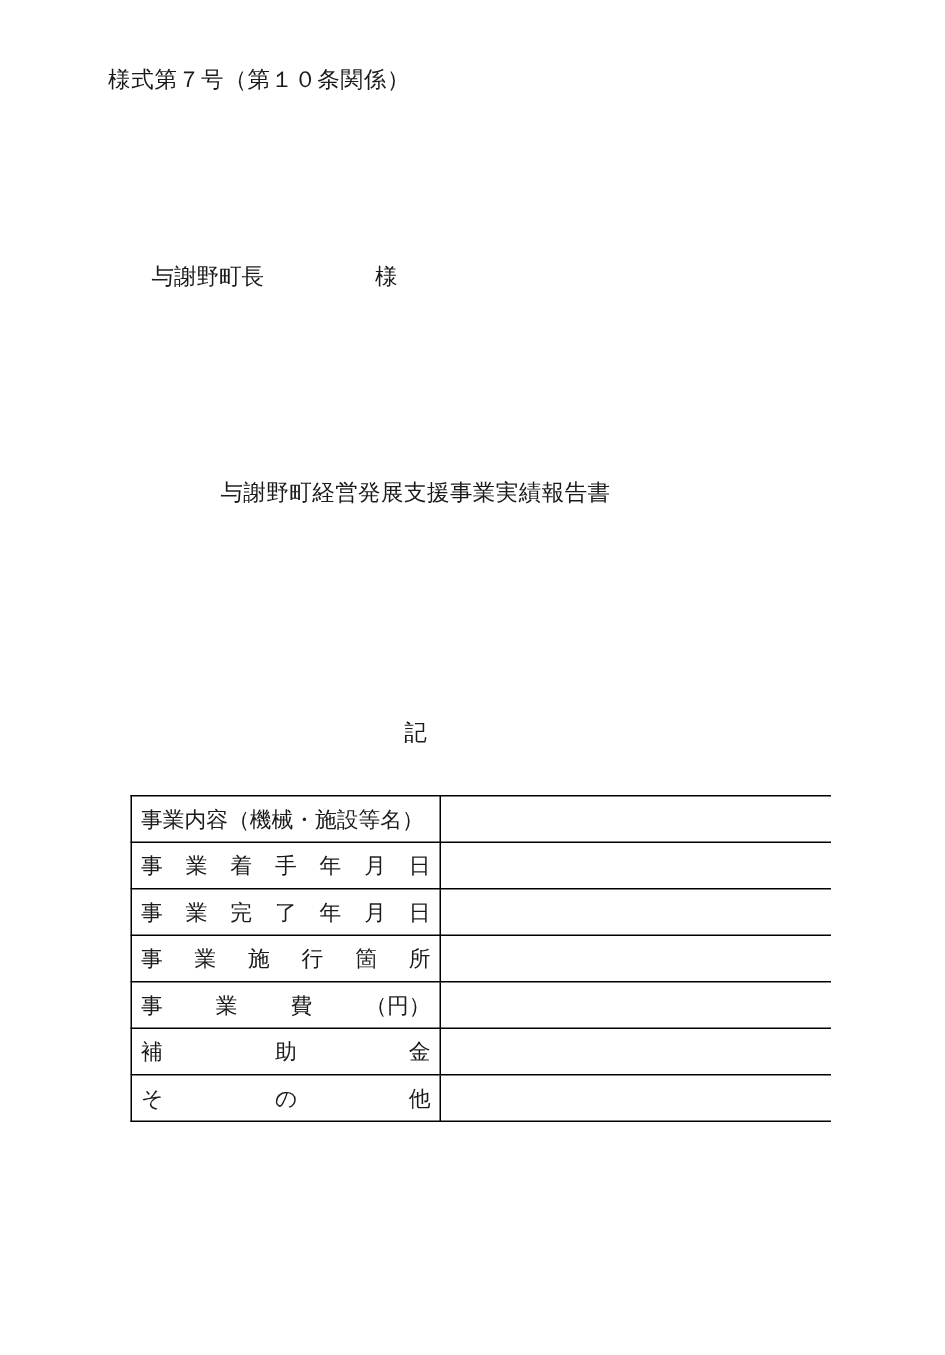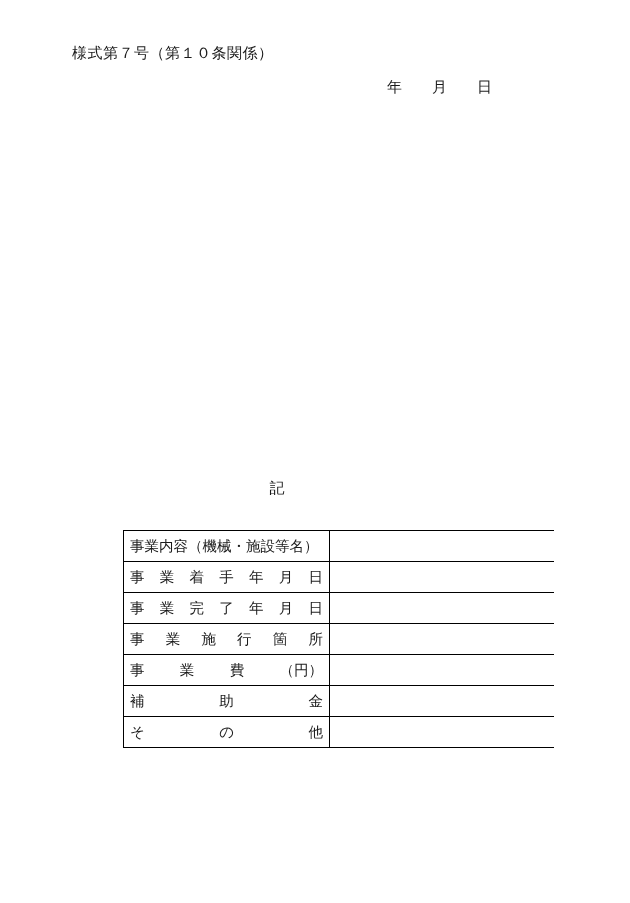--- a/index.html
+++ b/index.html
@@ -97,21 +97,20 @@
   }
 
   
   .form-table {
     position: absolute;
     left: 87px;
     top: 530px;
     width: 471px;
     border-collapse: collapse;
     table-layout: fixed;
-    margin-left: 36px;
   }
   .form-table td {
     border: 1px solid #000000;
     height: 30px;
     padding: 0 6px;
     font-size: 14.5px;
     vertical-align: middle;
   }
   .form-table td.label {
     width: 193px;
@@ -133,24 +132,27 @@
     display: inline-block;
   }
 </style>
 </head>
 <body>
 
 <div id="page">
 
   <div class="form-no">様式第７号（第１０条関係）</div>
 
-  <div class="date-line">年　　月　　日</div>
-
-
-
+
+  <div class="addressee">
+    <span>与謝野町長</span><span class="honorific">様</span>
+  </div>
+
+
+  <div class="doc-title">与謝野町経営発展支援事業実績報告書</div>
 
   <div class="body-text">
   </div>
 
   <div class="ki-mark">記</div>
 
   <table class="form-table">
     <tbody>
         <tr>
           <td class="label">

